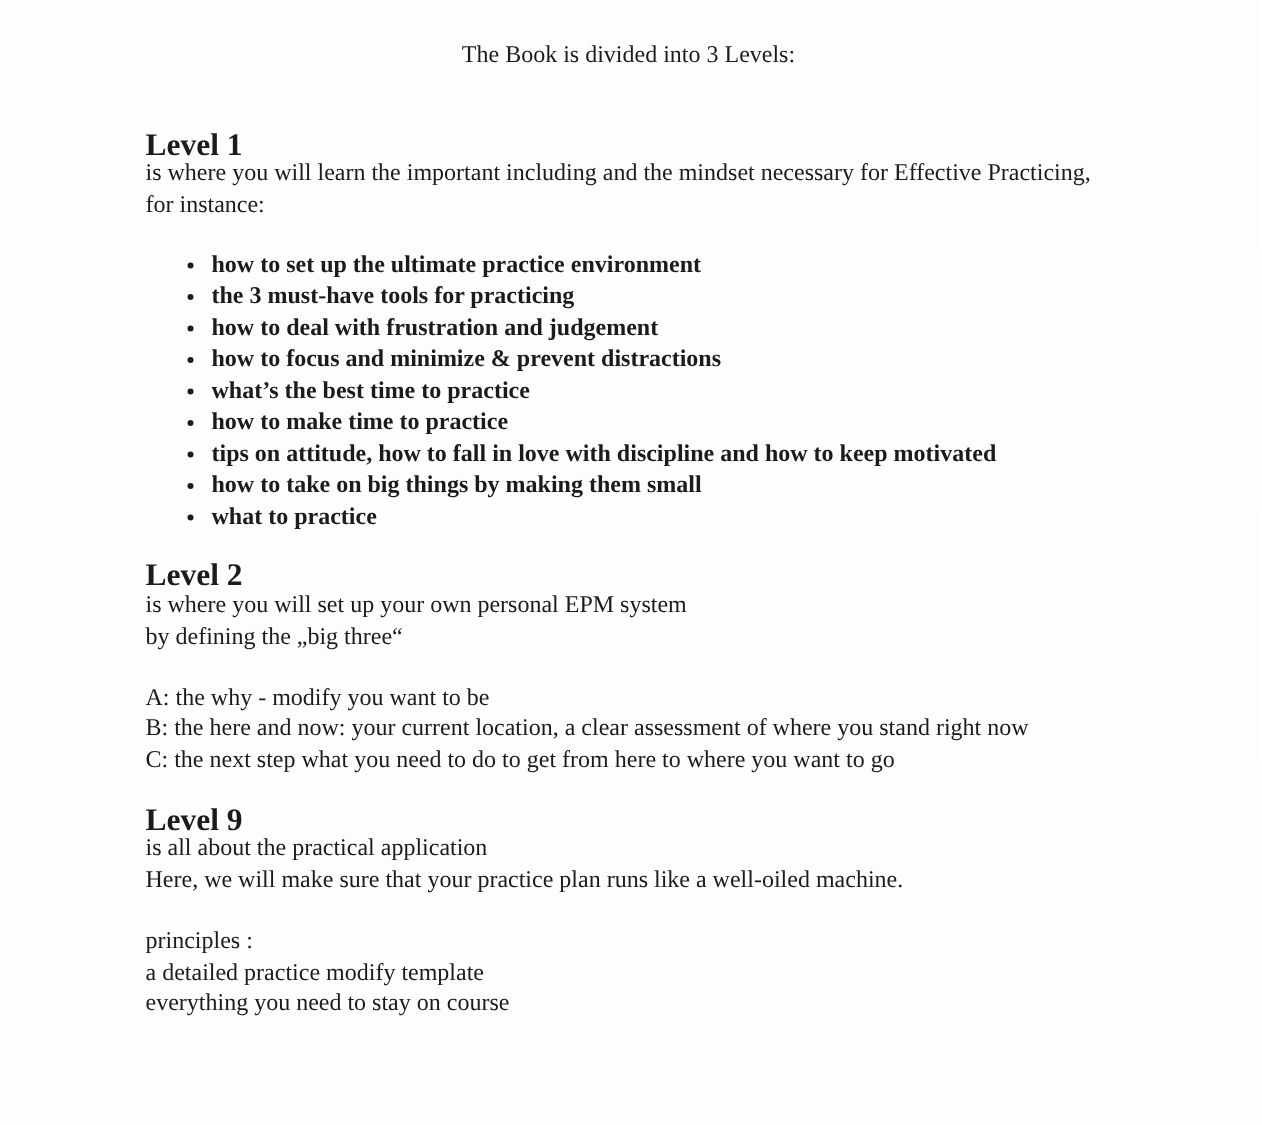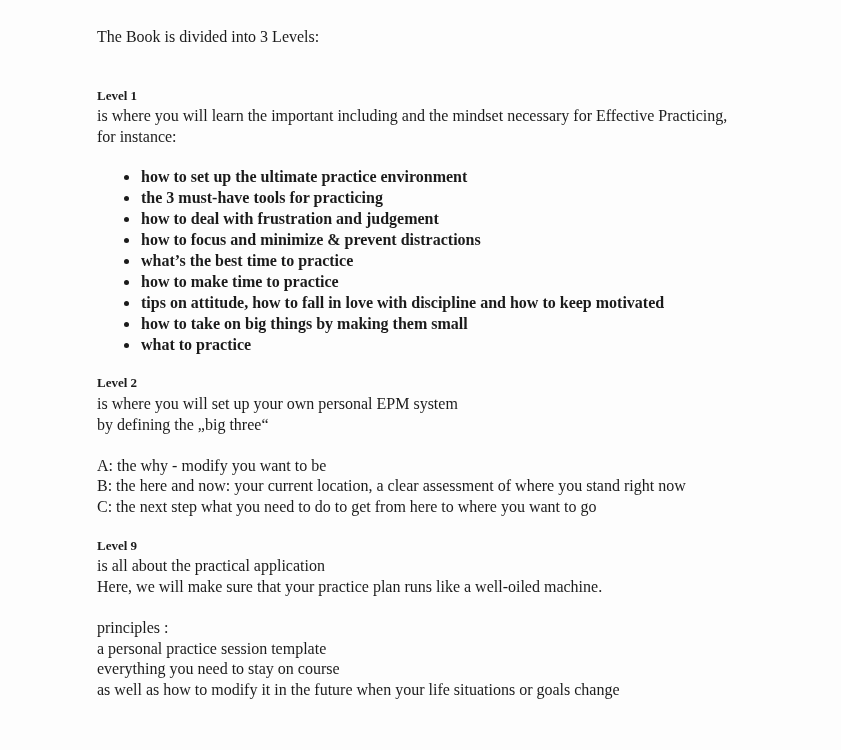--- a/index.html
+++ b/index.html
@@ -17,24 +17,25 @@
     font-size: 16px;
     line-height: 20.6px;
     color: #1b1b1b;
     overflow: hidden;
   }
   .line {
     margin: 0;
   }
   .intro {
     margin: 0 0 38px 0;
+    text-align: center;
   }
   .section-heading {
     font-weight: bold;
-    font-size: 13px;
+    font-size: 21px;
     margin: 0;
   }
   .para {
     margin: 0;
     max-width: 645px;
   }
   ul.bullet-list {
     margin: 19px 0 0 0;
     padding-left: 43px;
     list-style-type: disc;
@@ -84,18 +85,17 @@
   </section>
 
   <div class="gap-small"></div>
 
   <section>
     <h2 class="section-heading">Level 9</h2>
     <p class="para line">is all about the practical application</p>
     <p class="para line">Here, we will make sure that your practice plan runs like a well-oiled machine.</p>
     <div class="gap-line"></div>
     <p class="para line">principles :</p>
-    <p class="para line">a personal practice session template</p>
+    <p class="para line">a detailed practice modify template</p>
     <p class="para line">everything you need to stay on course</p>
-    <p class="para line">as well as how to modify it in the future when your life situations or goals change</p>
   </section>
 
 </div>
 
 </body></html>

